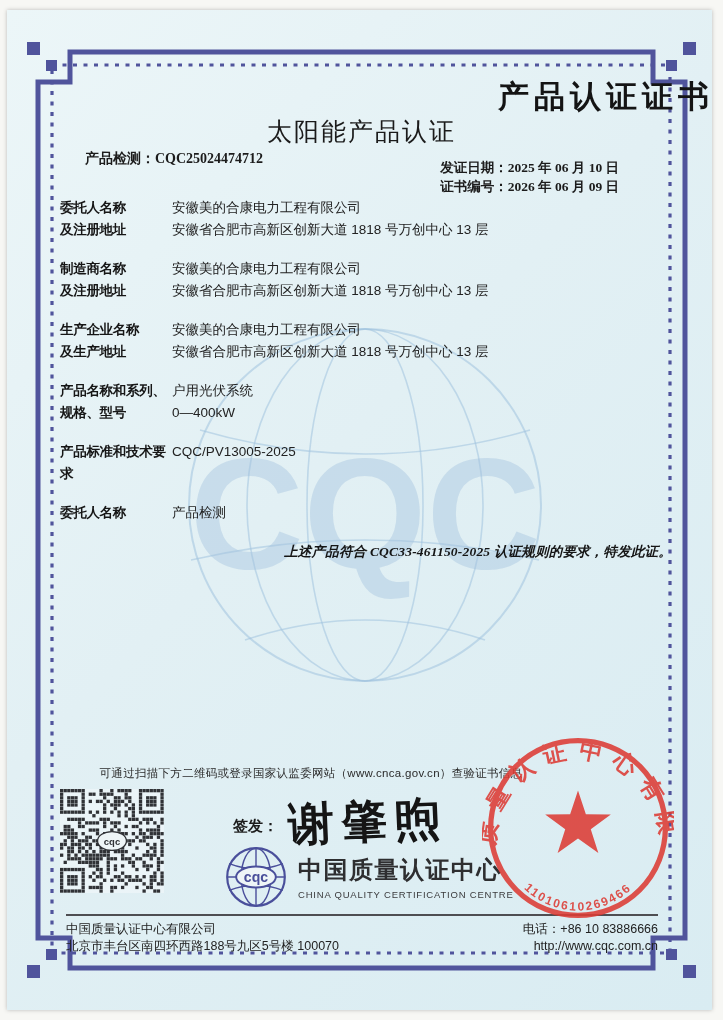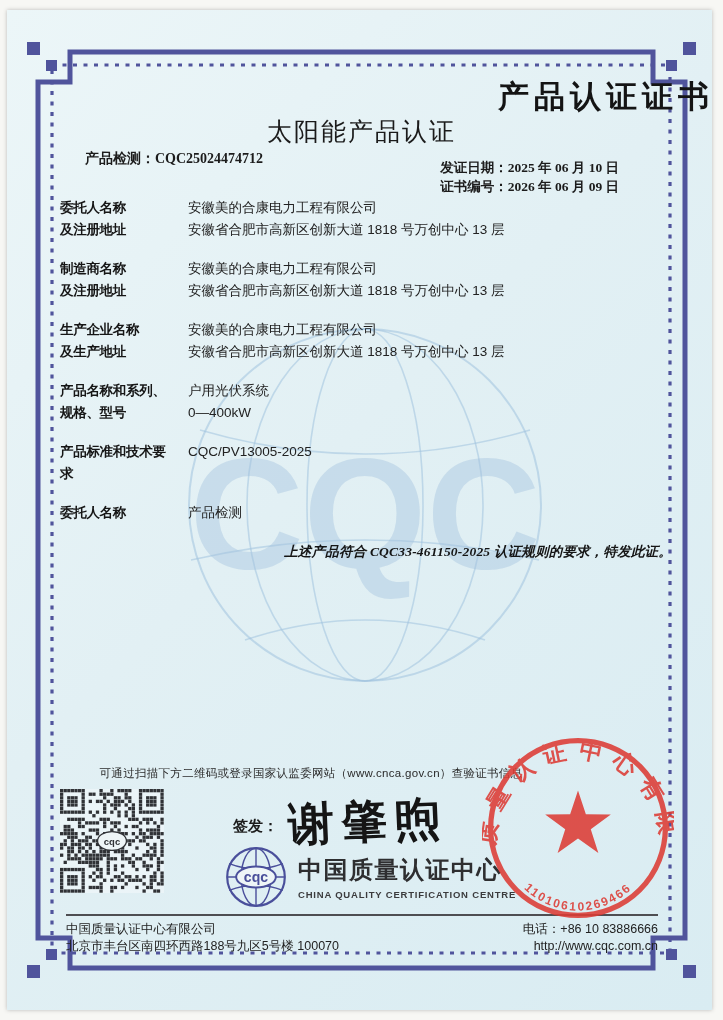--- a/index.html
+++ b/index.html
@@ -32,21 +32,21 @@
   }
   .dates{
     position:absolute;right:104px;top:158px;text-align:left;
     font-family:"Liberation Serif", serif;font-size:13.5px;color:#1c1c1c;
     font-weight:600;line-height:19px;
   }
   
   .fields{position:absolute;left:60px;top:197px;width:612px;}
   .field-group{
     display:grid;grid-template-columns:112px 1fr;
-    column-gap:16px;line-height:22px;margin-bottom:17px;
+    column-gap:0;line-height:22px;margin-bottom:17px;
     font-size:13.5px;color:#1d1d1d;
   }
   .field-group .lbl{font-weight:bold;letter-spacing:-0.3px;color:#161616;}
   .field-group .val{color:#222;}
   .statement{
     margin-top:19px;font-family:"Liberation Serif", serif;
     font-size:13.5px;color:#151515;font-style:italic;font-weight:700;letter-spacing:0.2px;text-align:right;
   }
   
   .qr-note{
@@ -60,21 +60,21 @@
   }
   .signature{
     position:absolute;left:288px;top:791px;
     font-size:46px;color:#151515;font-family:"Liberation Serif", serif;
     font-weight:600;letter-spacing:7px;transform:rotate(-2.5deg);white-space:nowrap;
   }
   .logo-area{position:absolute;left:224px;top:845px;display:flex;align-items:center;}
   .logo-globe{flex:0 0 auto;}
   .org-names{margin-left:10px;}
   .org-cn{font-size:24px;font-weight:bold;color:#2e2e30;letter-spacing:1.5px;}
-  .org-en{font-size:9.5px;font-weight:bold;color:#3b3b3d;letter-spacing:0.8px;margin-top:3px;text-align:center;}
+  .org-en{font-size:9.5px;font-weight:normal;color:#3b3b3d;letter-spacing:0.8px;margin-top:3px;text-align:center;}
   .footer-line{position:absolute;left:66px;top:914px;width:592px;height:1.5px;background:#4e4e52;}
   .footer{
     position:absolute;left:66px;top:921px;width:592px;
     display:flex;justify-content:space-between;
     font-size:12.5px;color:#222;line-height:17px;
   }
   .footer .right{text-align:right;}
   .seal{position:absolute;left:482px;top:732px;width:192px;height:192px;opacity:0.88;}
 </style>
 </head>

